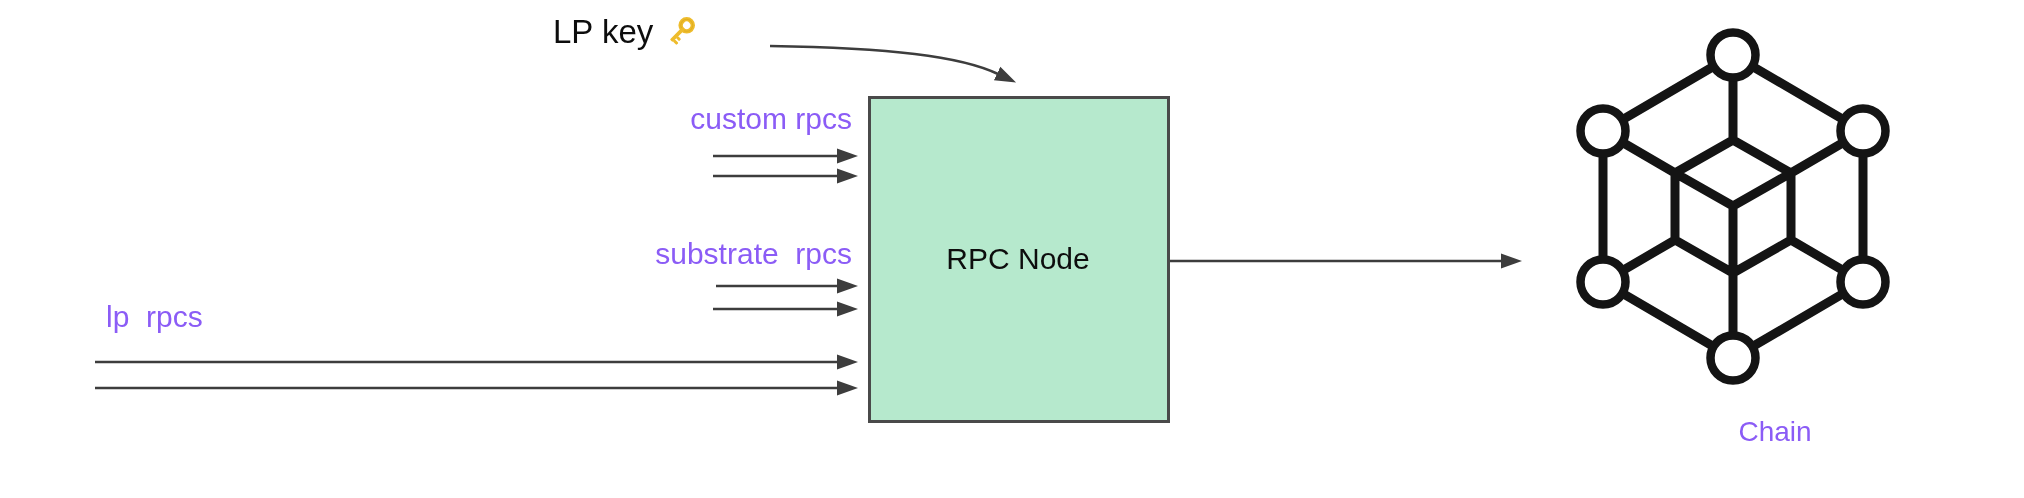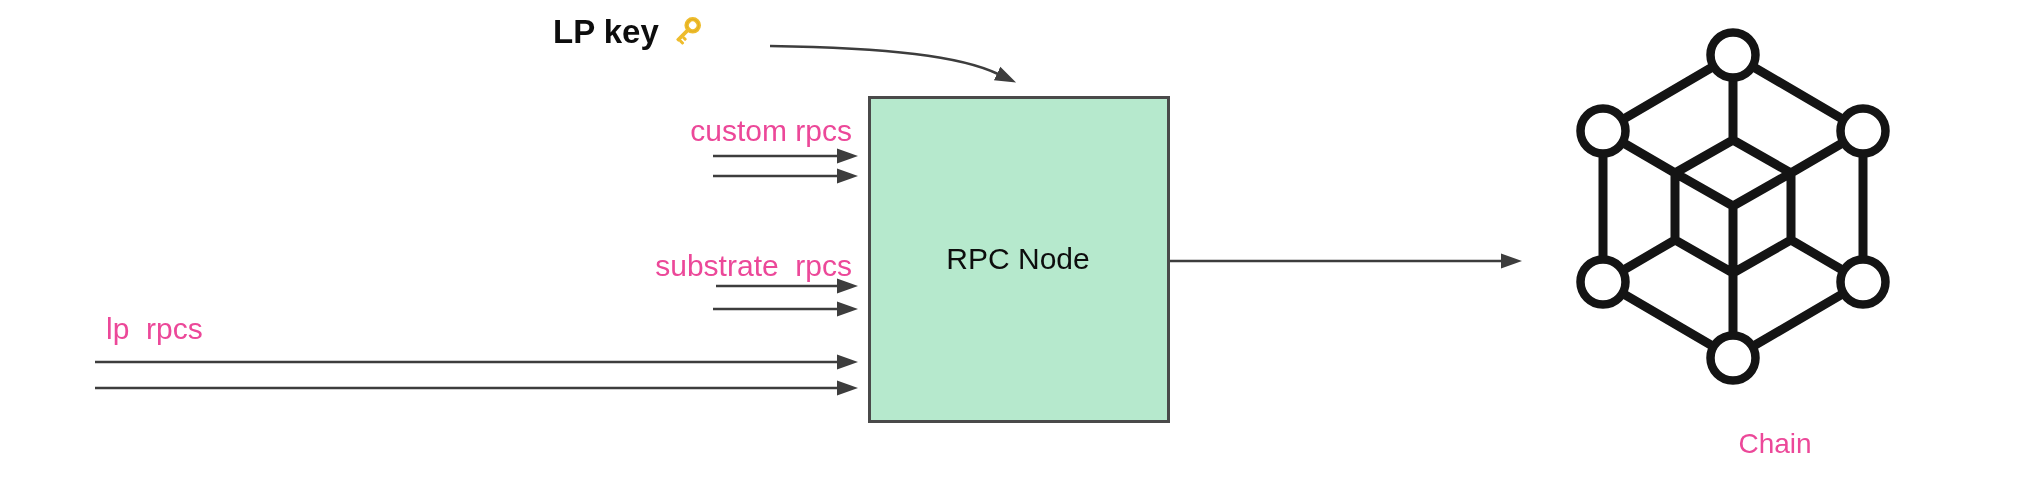--- a/index.html
+++ b/index.html
@@ -15,35 +15,34 @@
     overflow: hidden;
     font-family: "Liberation Sans", "DejaVu Sans", sans-serif;
   }
   .layer {
     position: absolute;
     left: 0;
     top: 0;
   }
   .lbl {
     position: absolute;
-    color: #ec4899;
+    color: #8b5cf6;
     font-size: 30px;
     line-height: 1.1;
     white-space: pre;
-    margin-top: 12px;
   }
   .lbl-lp-key {
     left: 553px;
     top: 12px;
     display: flex;
     align-items: center;
     gap: 7px;
     color: #0d0d0d;
     font-size: 33px;
-    font-weight: 700;
+    font-weight: 400;
     line-height: 1.2;
   }
   .lbl-custom    { right: 1172px; top: 102px; text-align: right; }
   .lbl-substrate { right: 1172px; top: 237px; text-align: right; }
   .lbl-lp        { left: 106px;  top: 300px; }
   .node-box-label {
     position: absolute;
     left: 868px;
     top: 96px;
     width: 300px;

